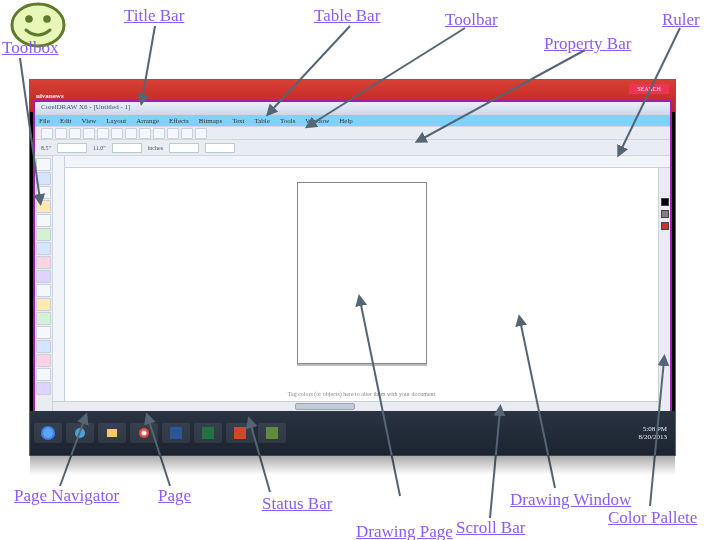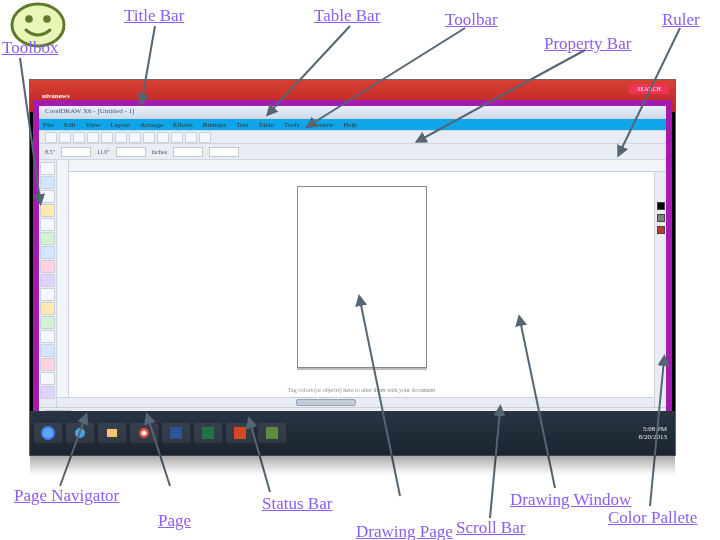--- a/index.html
+++ b/index.html
@@ -17,34 +17,34 @@
     outline: 1px solid #666;
   }
 
   .ss-browser-header {
     height: 32px;
     background: linear-gradient(#d84034, #b22);
     color: #fff;
     font-size: 7px;
     display: flex;
     align-items: center;
-    padding: 0 12px;
+    padding: 0 6px;
   }
   .ss-search {
     position: absolute; right: 6px; top: 4px;
     width: 40px; height: 10px;
     background: #e35; color: #fff;
     font-size: 6px; text-align: center; line-height: 10px;
   }
 
   .ss-app {
     position: absolute;
     left: 3px; right: 3px; top: 20px; bottom: 28px;
-    background: #0ea5e9;
-    border: 6px solid #a21caf;
+    background: #7dd3fc;
+    border: 2px solid #a21caf;
   }
 
   .app-title {
     height: 12px;
     background: linear-gradient(#eaf0fa, #cfdaea);
     font-size: 7px;
     color: #456;
     padding: 1px 6px;
   }
 
@@ -152,21 +152,21 @@
 </div>
 
 <div class="label" style="left:124px; top:6px;">Title Bar</div>
 <div class="label" style="left:314px; top:6px;">Table Bar</div>
 <div class="label" style="left:445px; top:10px;">Toolbar</div>
 <div class="label" style="left:662px; top:10px;">Ruler</div>
 <div class="label" style="left:544px; top:34px;">Property Bar</div>
 <div class="label" style="left:2px; top:38px;">Toolbox</div>
 
 <div class="label" style="left:14px; top:486px;">Page Navigator</div>
-<div class="label" style="left:158px; top:486px;margin-top:25px;">Page</div>
+<div class="label" style="left:158px; top:486px;">Page</div>
 <div class="label" style="left:218px; top:494px;margin-left:44px;">Status Bar</div>
 <div class="label" style="left:356px; top:498px;margin-top:24px;">Drawing Page</div>
 <div class="label" style="left:510px; top:490px;">Drawing Window</div>
 <div class="label" style="left:456px; top:518px;">Scroll Bar</div>
 <div class="label" style="left:608px; top:508px;">Color Pallete</div>
 
 <div class="screenshot">
   <div class="ss-browser-header">
     <span style="font-weight:bold;">uivanews</span>
     <div class="ss-search">SEARCH</div>

